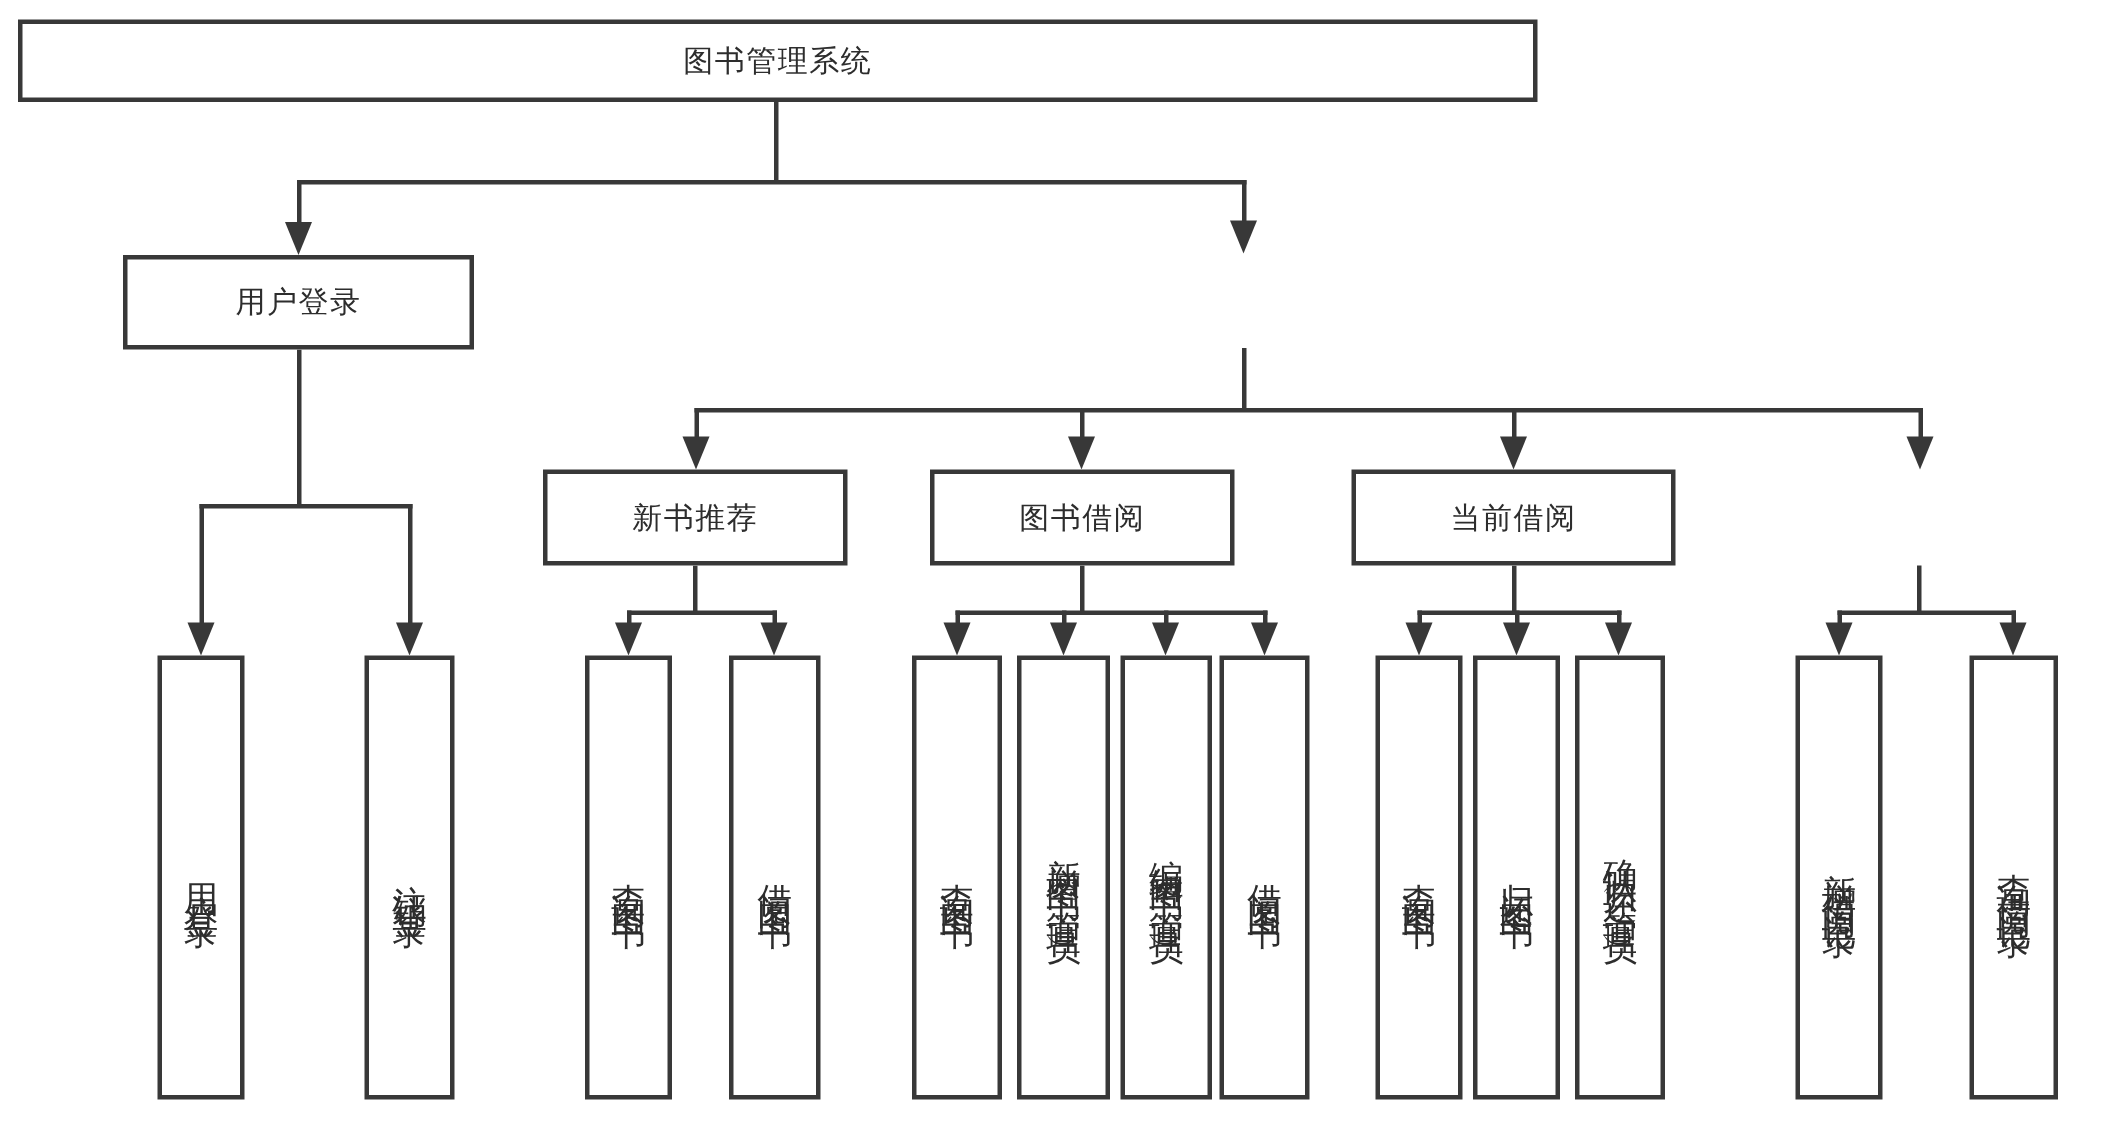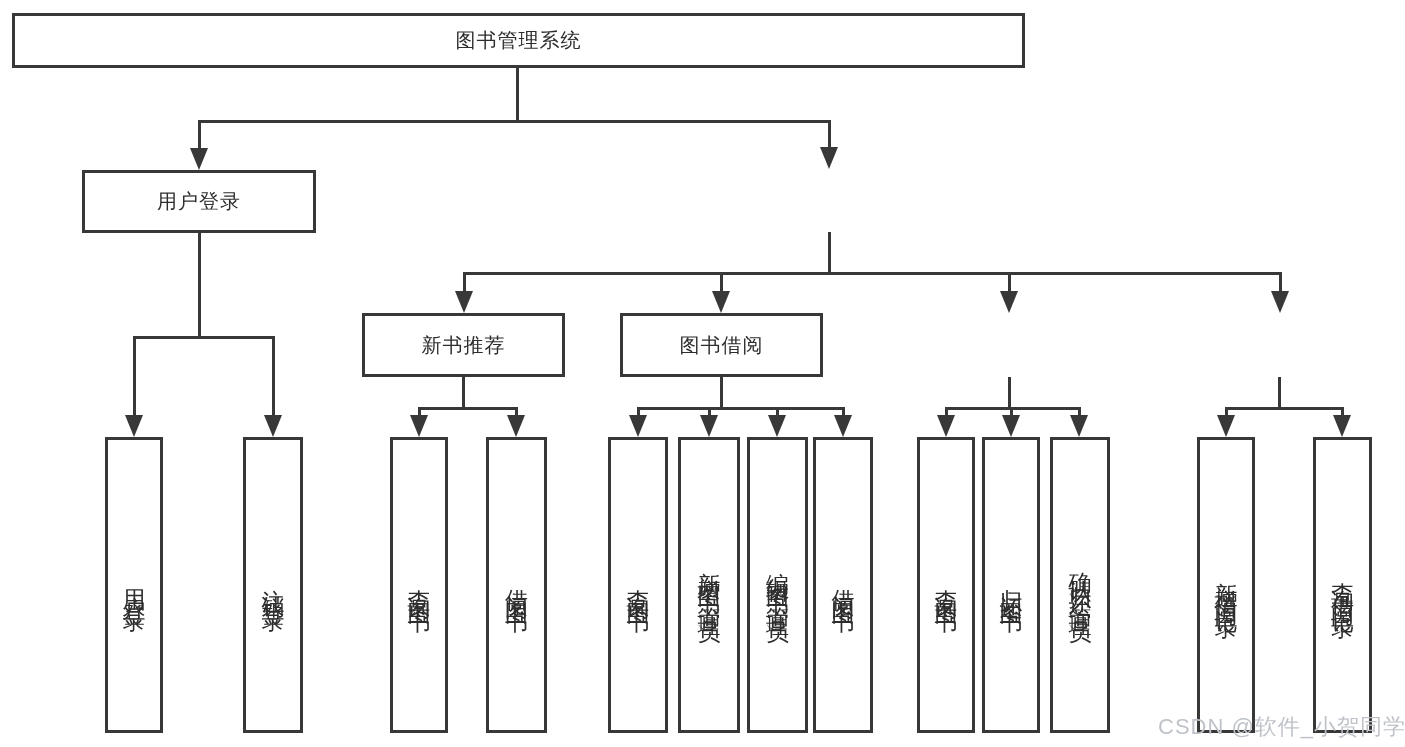--- a/index.html
+++ b/index.html
@@ -131,20 +131,23 @@
   <div class="node" style="left:82px;top:170px;width:234px;height:63px">
     <span class="hlabel">用户登录</span>
   </div>
 
   <div class="node" style="left:362px;top:313px;width:203px;height:64px">
     <span class="hlabel">新书推荐</span>
   </div>
   <div class="node" style="left:620px;top:313px;width:203px;height:64px">
     <span class="hlabel">图书借阅</span>
   </div>
+  <div class="node" style="left:901px;top:313px;width:216px;height:64px">
+    <span class="hlabel">当前借阅</span>
+  </div>
 
   <div class="leaf" style="left:105px;width:58px">
     <span class="vtext">用户登录</span>
   </div>
   <div class="leaf" style="left:243px;width:60px">
     <span class="vtext">注销登录</span>
   </div>
 
   <div class="leaf" style="left:390px;width:58px">
     <span class="vtext">查询图书</span>
@@ -176,14 +179,13 @@
     <span class="vtext">确认归还（管理员）</span>
   </div>
 
   <div class="leaf" style="left:1197px;width:58px">
     <span class="vtext">新增借阅记录</span>
   </div>
   <div class="leaf" style="left:1313px;width:59px">
     <span class="vtext">查询借阅记录</span>
   </div>
 
-  <div class="watermark">CSDN @软件_小贺同学</div>
 </div>
 
 </body></html>

